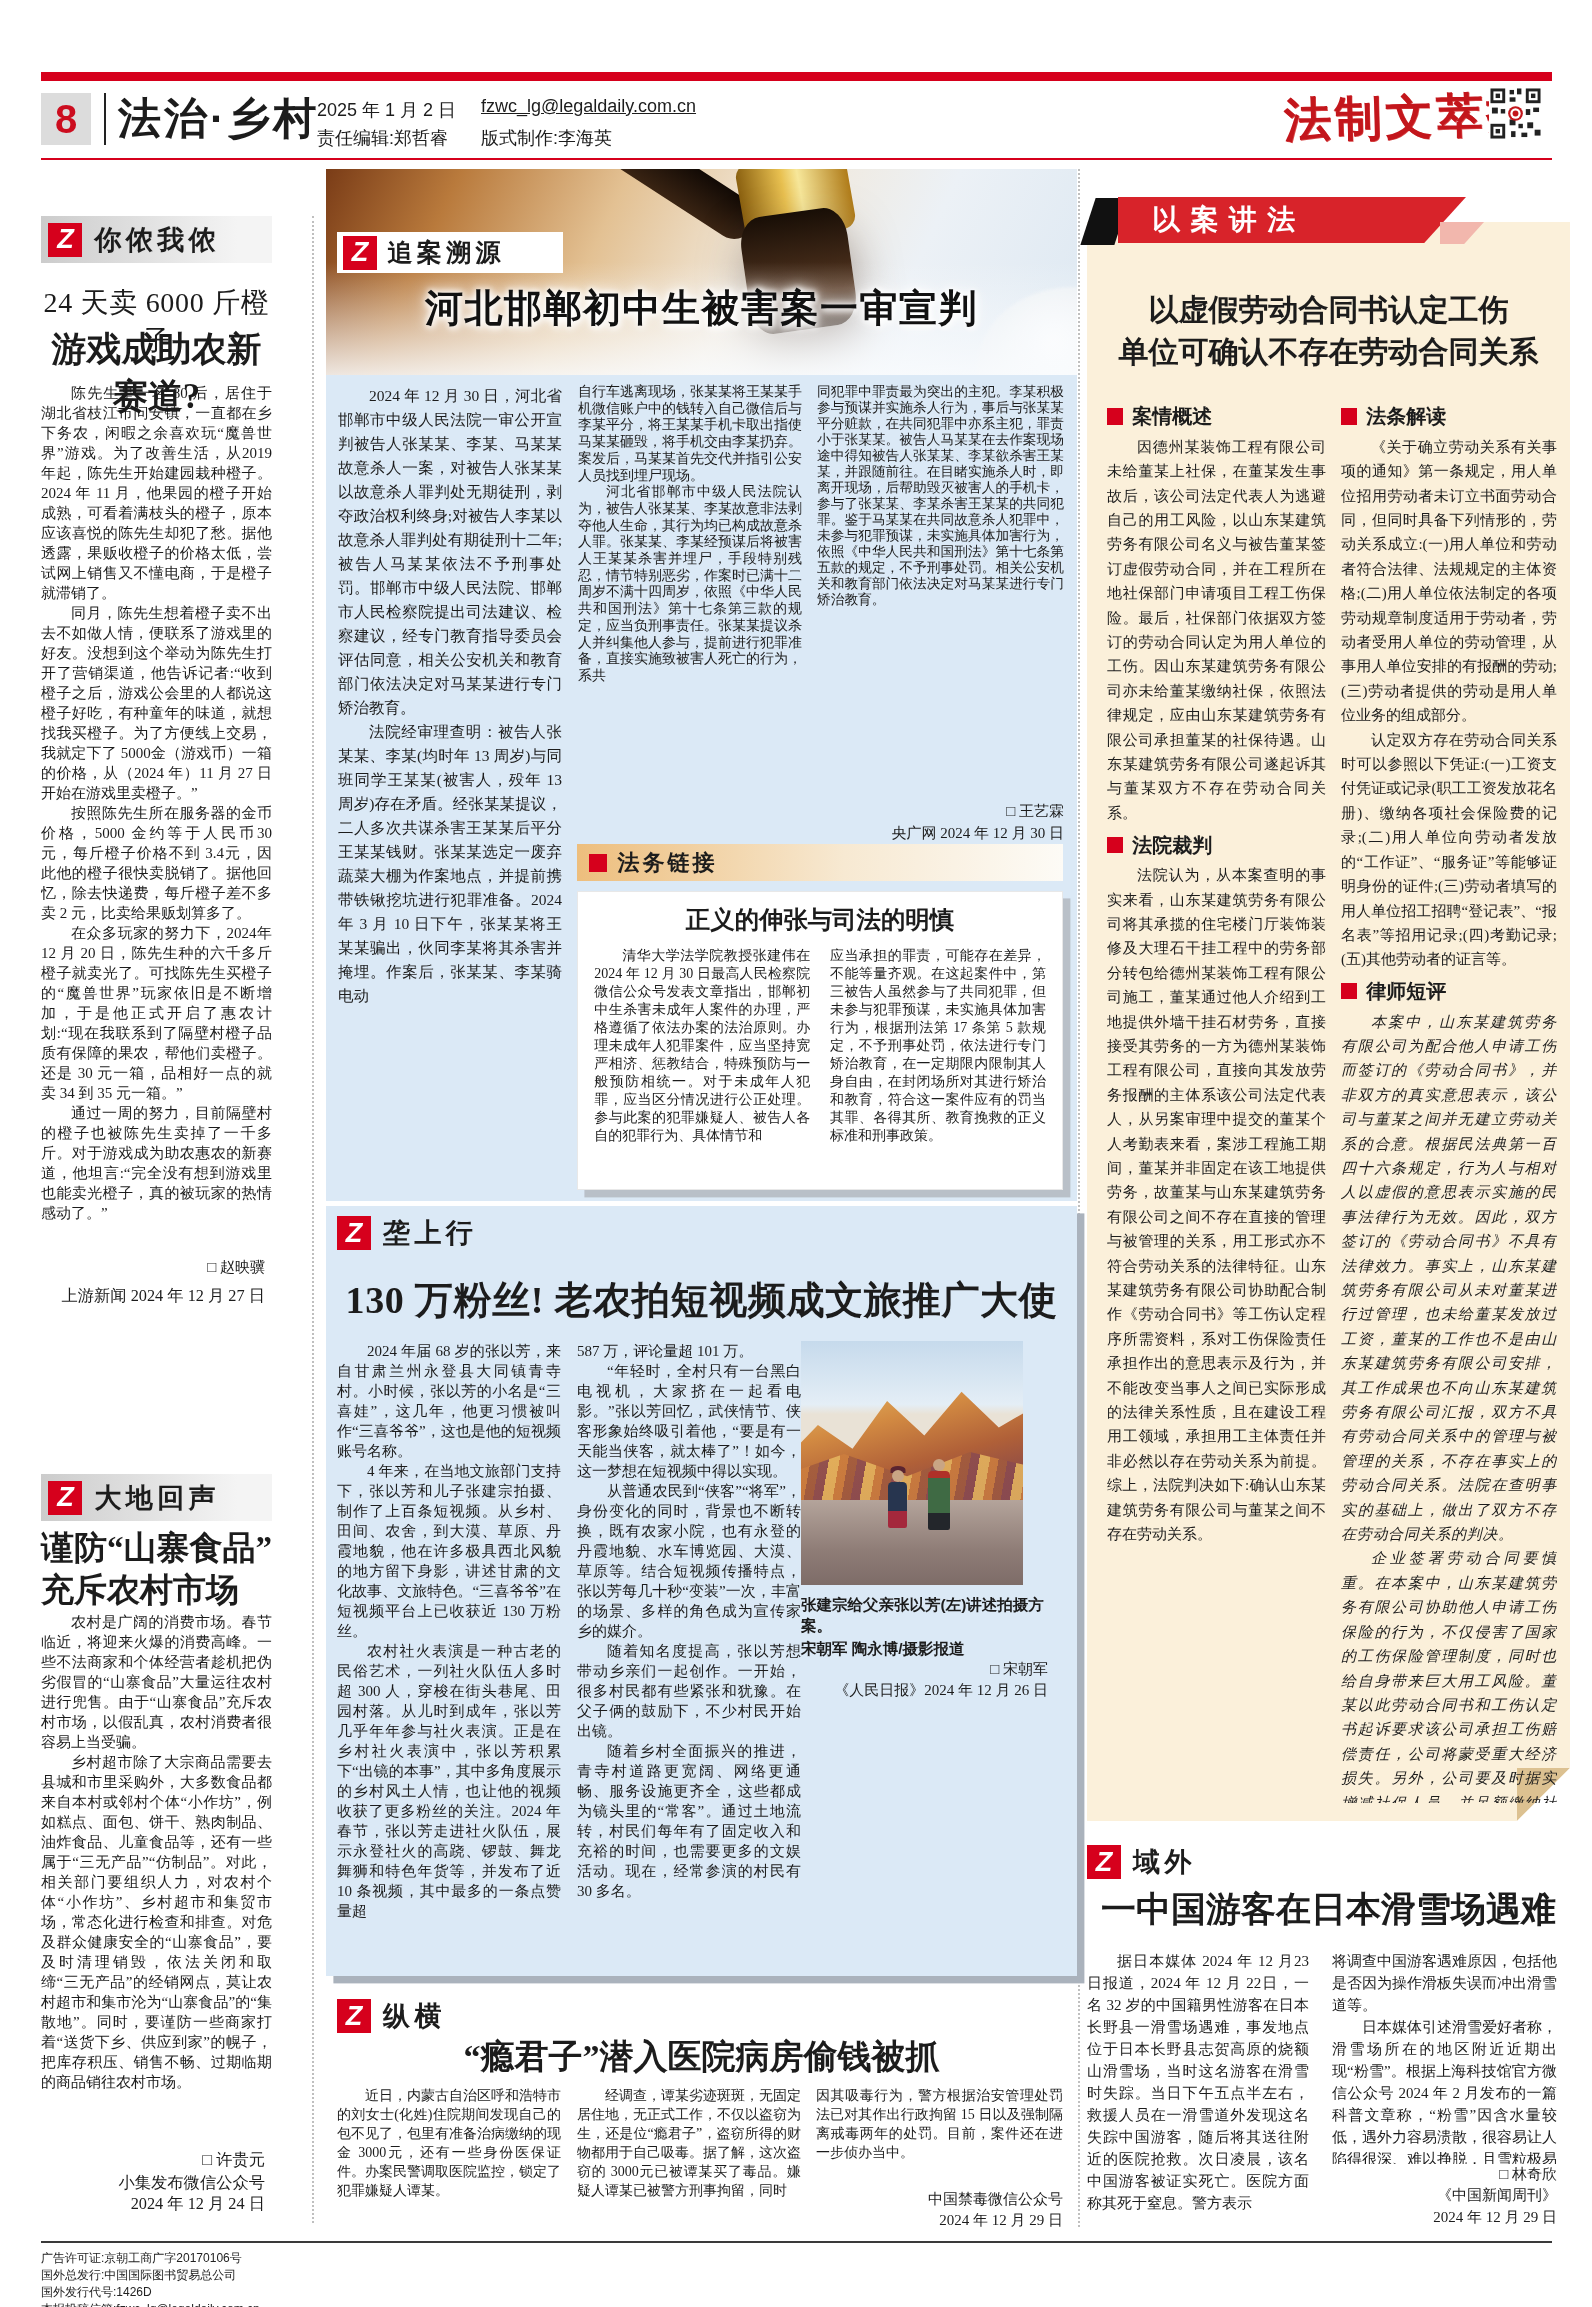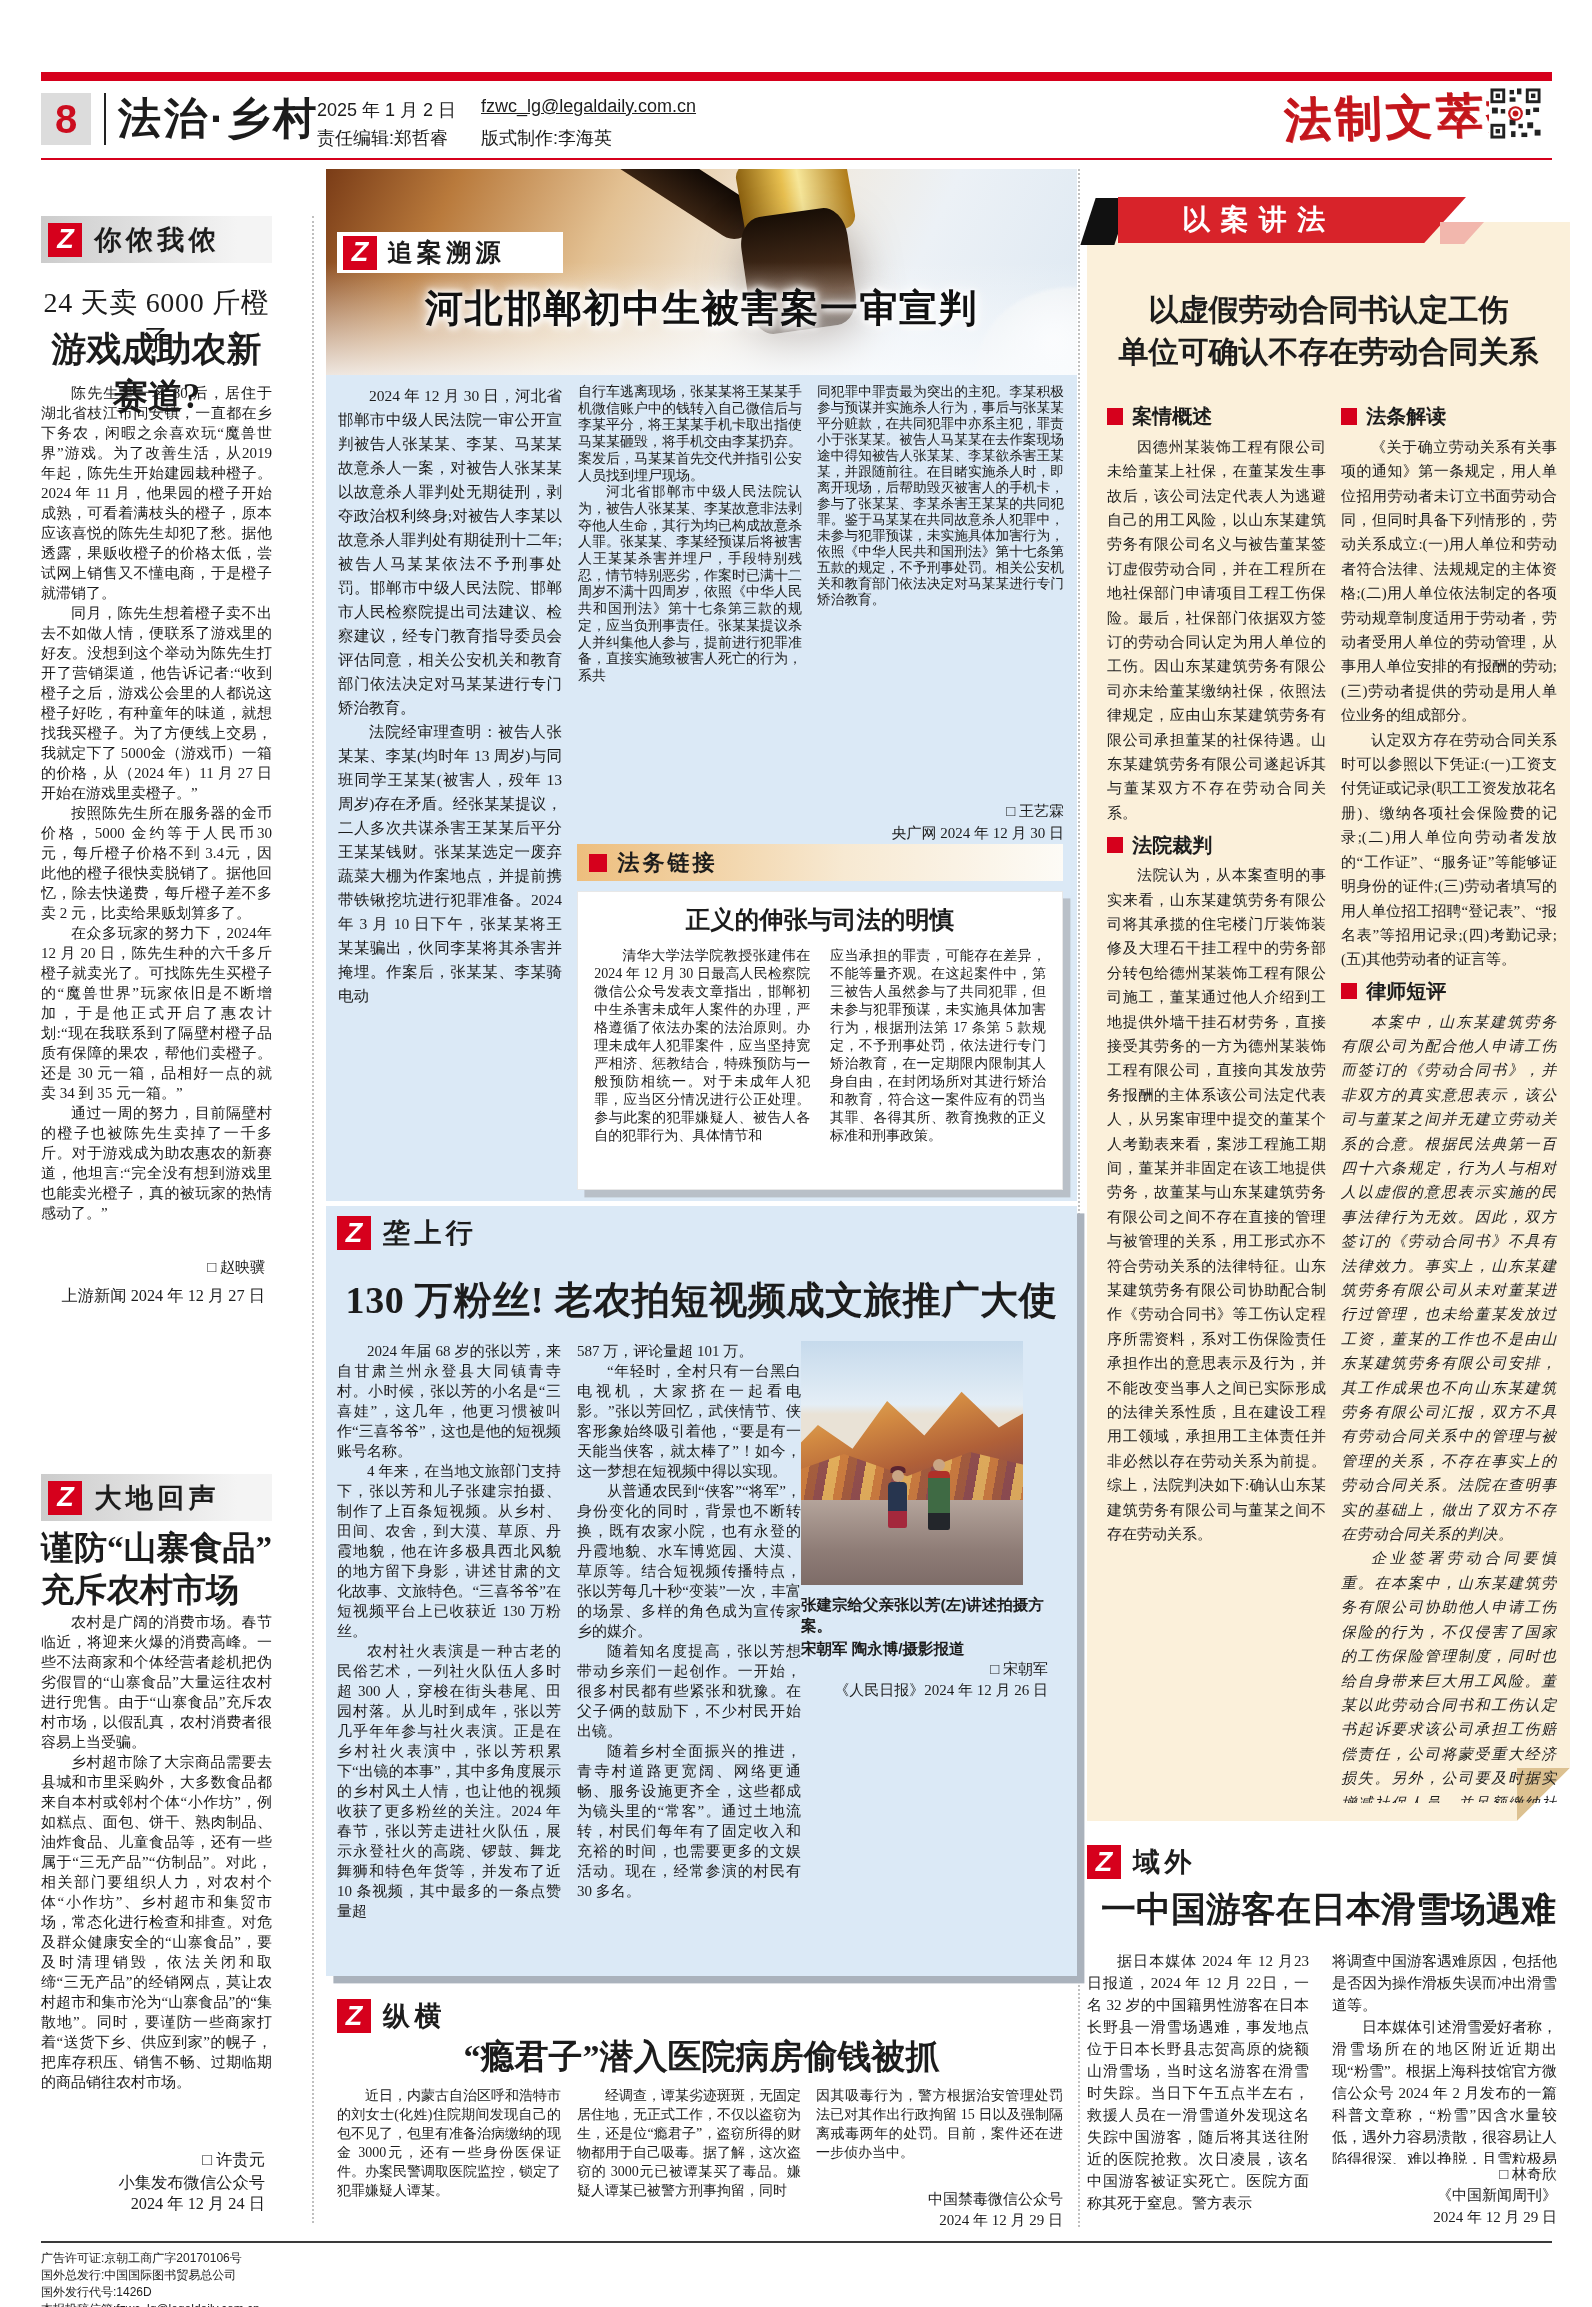--- a/index.html
+++ b/index.html
@@ -115,21 +115,21 @@
   .zh-c2 { left:577px; top:2086px; width:224px; height:142px; font-size:14px; line-height:19px; overflow:hidden; }
   .zh-c3 { left:816px; top:2086px; width:247px; height:145px; font-size:14px; line-height:19px; display:flex; flex-direction:column; }
   .zh-c3 .paras { flex:1 1 auto; overflow:hidden; }
   .zh-src { flex:0 0 auto; font-size:15px; line-height:21px; }
 
   
   .cream { left:1087px; top:222px; width:483px; height:1599px; background:#fbf0da; }
   .fold { position:absolute; right:0; bottom:0; width:0; height:0; border-left:53px solid transparent; border-bottom:53px solid #fff; }
   .fold2 { position:absolute; right:0; bottom:0; width:0; height:0; border-bottom:53px solid transparent; border-left:53px solid #dcc191; }
   .banner-slash { left:1088px; top:198px; width:34px; height:47px; background:#111; transform:skewX(-18deg); }
-  .banner { left:1118px; top:197px; width:348px; height:46px; background:#d8232a; clip-path:polygon(0 0,100% 0,88% 100%,0 100%); display:flex; align-items:center;padding-left:30px; }
+  .banner { left:1118px; top:197px; width:348px; height:46px; background:#d8232a; clip-path:polygon(0 0,100% 0,88% 100%,0 100%); display:flex; align-items:center; }
   .banner span { color:#fff; font-size:28px; font-weight:bold; letter-spacing:10.4px; padding-left:34px; font-family:"Liberation Sans",sans-serif; }
   .banner-flap { left:1440px; top:222px; width:44px; height:22px; background:#f2b7ad; clip-path:polygon(0 0,100% 0,55% 100%,0 100%); }
   .yj-t1 { left:1087px; top:290px; width:483px; text-align:center; font-size:30px; font-weight:bold; }
   .yj-t2 { left:1087px; top:332px; width:483px; text-align:center; font-size:30px; font-weight:bold; }
   .yj-col { position:absolute; overflow:hidden; font-size:15px; line-height:24.4px; }
   .yj-c1 { left:1107px; top:397px; width:219px; height:1406px; }
   .yj-c2 { left:1341px; top:397px; width:216px; height:1406px; }
   .y-head { display:flex; align-items:center; gap:9px; margin:7.4px 0 6px 0; }
   .y-head .redsq { width:16.3px; height:16.3px; }
   .y-head span { font-size:20px; font-weight:bold; font-family:"Liberation Sans",sans-serif; }

